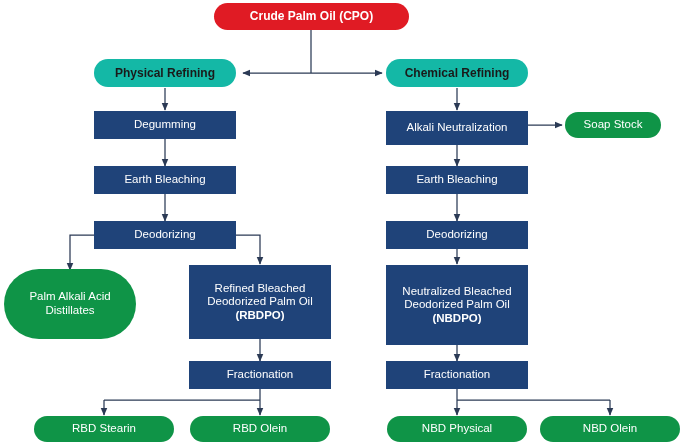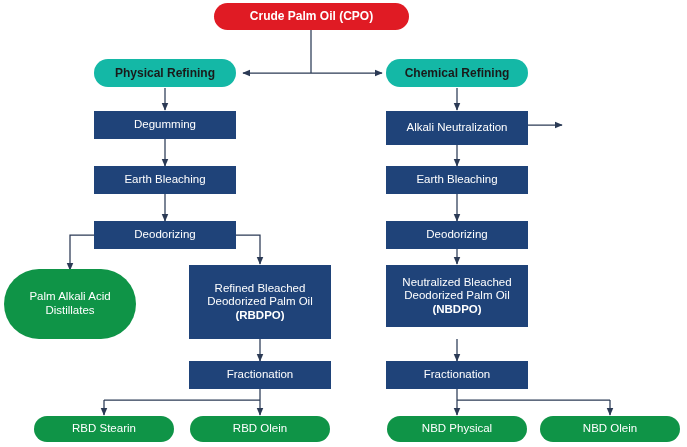--- a/index.html
+++ b/index.html
@@ -146,26 +146,27 @@
   </div>
 
   <div class="node node-proc" style="left:189px; top:361px; width:142px; height:28px;">Fractionation</div>
 
   <div class="node node-product" style="left:34px; top:416px; width:140px; height:26px;text-align:right;">RBD Stearin</div>
 
   <div class="node node-product" style="left:190px; top:416px; width:140px; height:26px;">RBD Olein</div>
 
   <div class="node node-proc" style="left:386px; top:111px; width:142px; height:34px;">Alkali Neutralization</div>
 
+  <div class="node node-product" style="left:565px; top:112px; width:96px; height:26px;">Soap Stock</div>
 
   <div class="node node-proc" style="left:386px; top:166px; width:142px; height:28px;">Earth Bleaching</div>
 
   <div class="node node-proc" style="left:386px; top:221px; width:142px; height:28px;">Deodorizing</div>
 
-  <div class="node node-proc node-multiline" style="left:386px; top:265px; width:142px; height:62px;">
+  <div class="node node-proc node-multiline" style="left:386px; top:265px; width:142px; height:80px;">
     <span class="txt-line">Neutralized Bleached</span>
     <span class="txt-line">Deodorized Palm Oil</span>
     <span class="txt-line line-strong">(NBDPO)</span>
   </div>
 
   <div class="node node-proc" style="left:386px; top:361px; width:142px; height:28px;">Fractionation</div>
 
   <div class="node node-product" style="left:387px; top:416px; width:140px; height:26px;">NBD Physical</div>
 
   <div class="node node-product" style="left:540px; top:416px; width:140px; height:26px;">NBD Olein</div>

